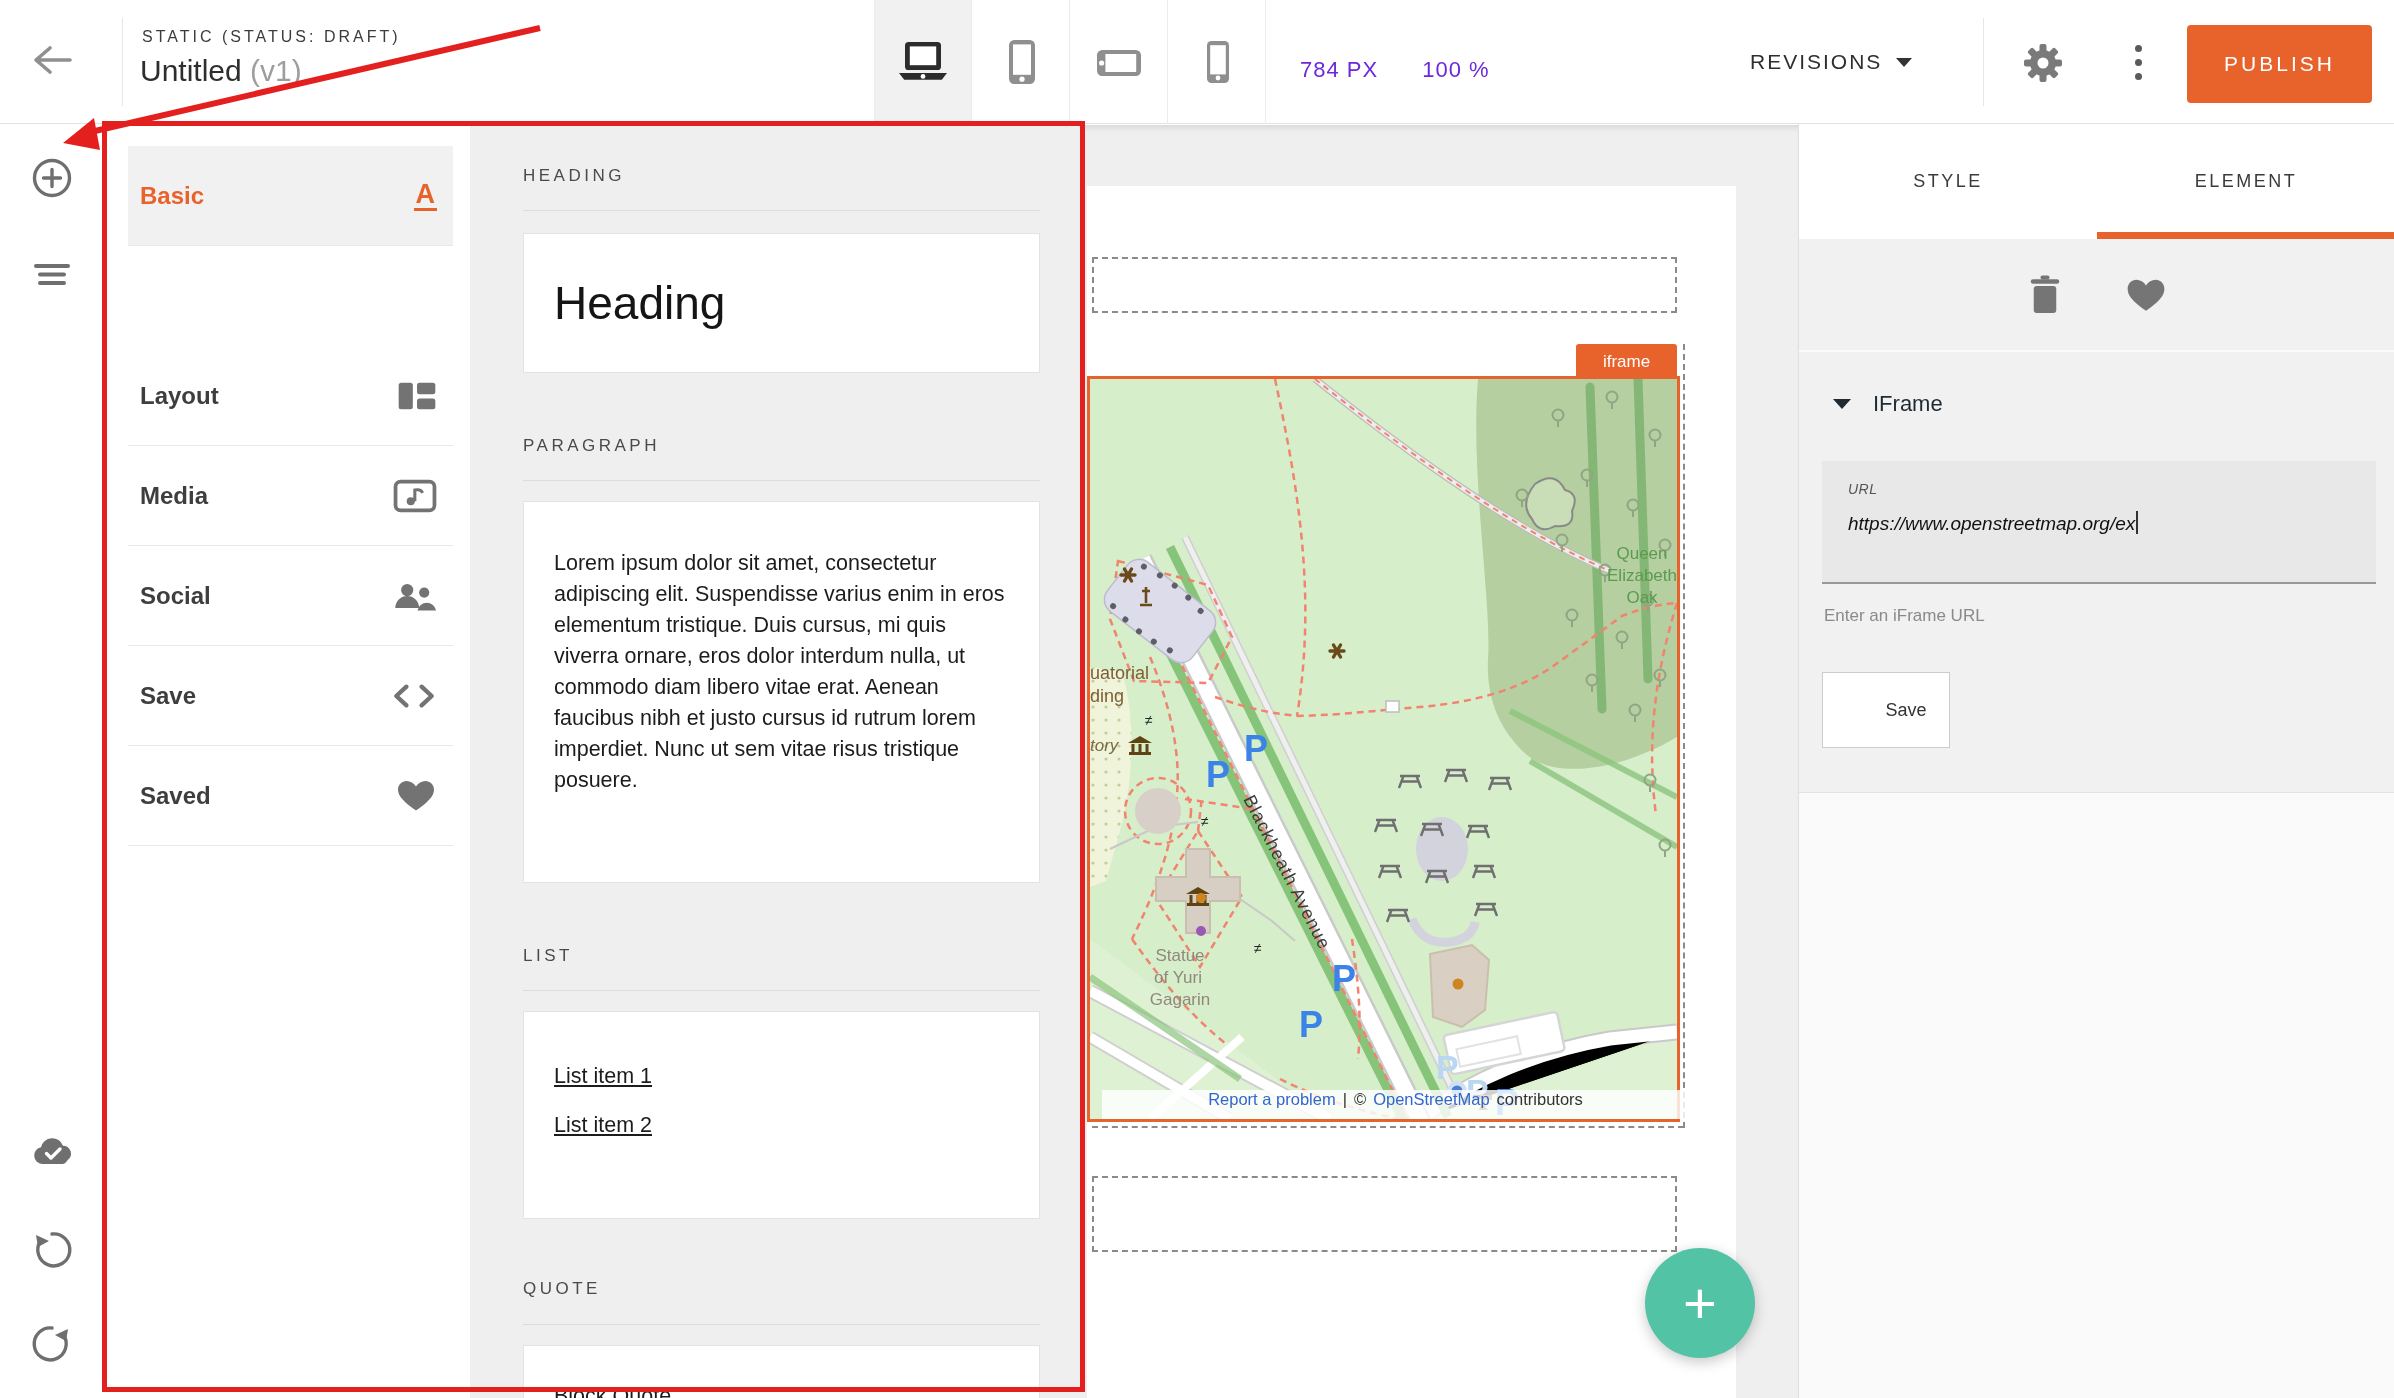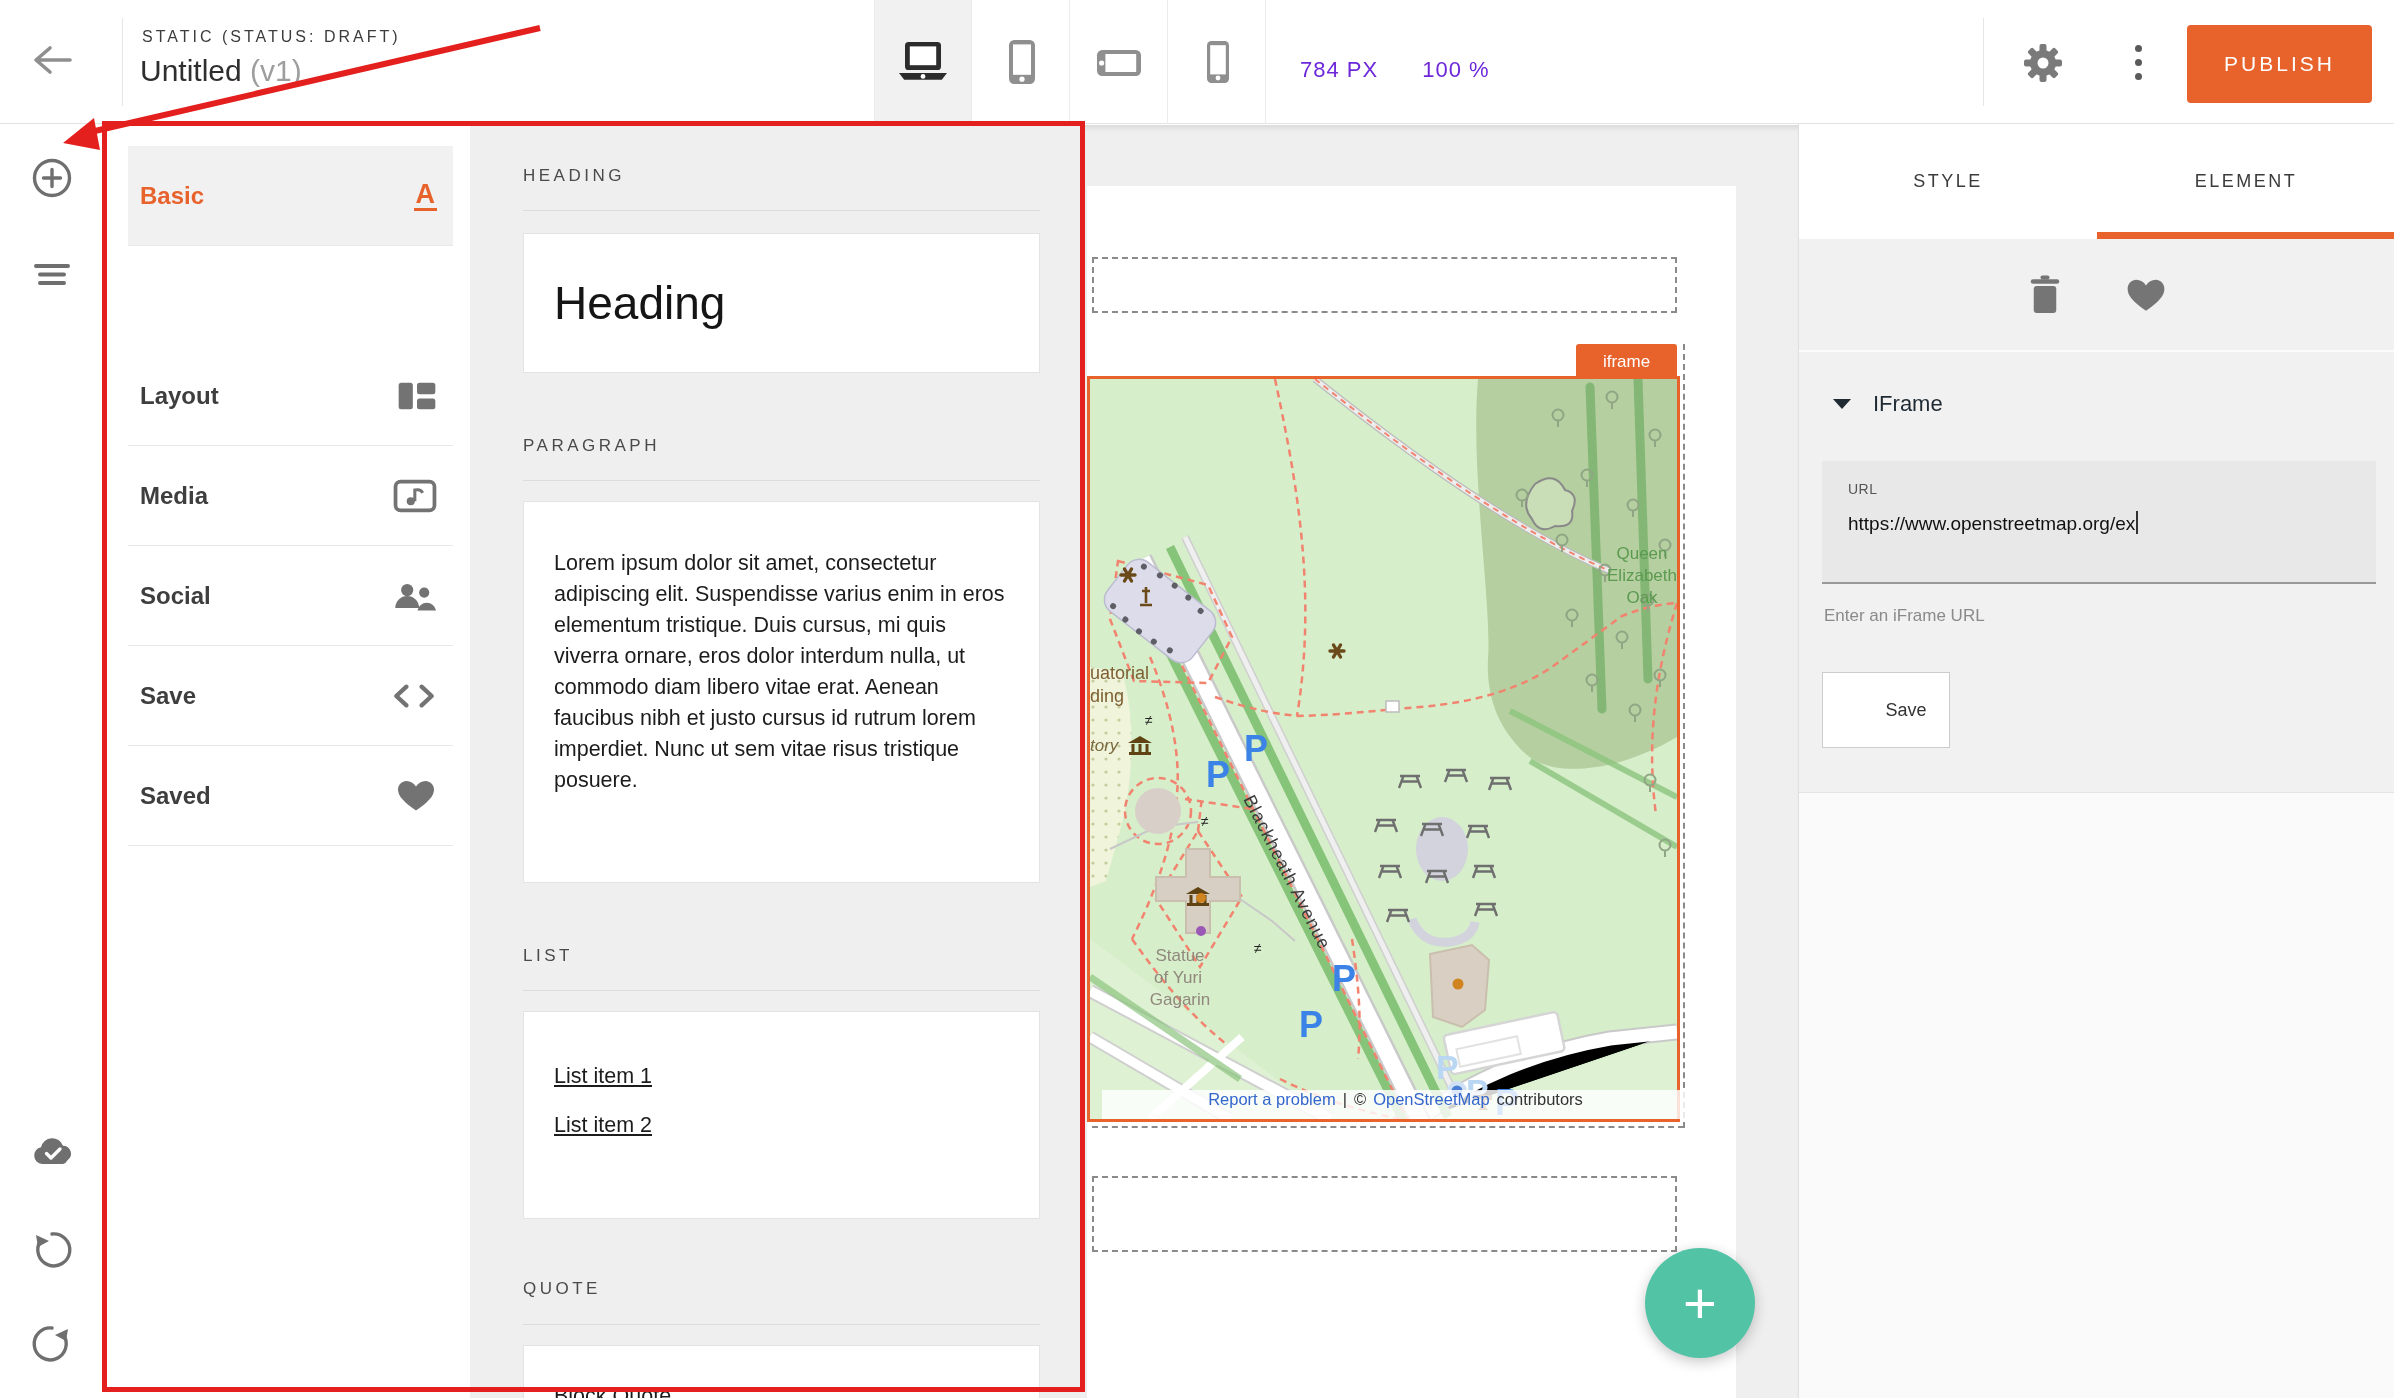--- a/index.html
+++ b/index.html
@@ -57,21 +57,21 @@
   .fab { position:absolute; left:1645px; top:1248px; width:110px; height:110px; border-radius:50%; background:#53C3A6; color:#fff; border:none; font-size:58px; font-weight:300; line-height:1; cursor:pointer; box-shadow:0 4px 14px rgba(0,0,0,0.22); z-index:70; }
 
   
   .inspector { position:absolute; left:1798px; top:124px; width:596px; height:1274px; background:#f1f1f1; border-left:1px solid #e0e0e0; z-index:10; }
   .insp-tabs { position:absolute; left:0; top:0; width:596px; height:115px; background:#fff; display:flex; }
   .insp-tab { flex:1; display:flex; align-items:center; justify-content:center; font-size:18px; letter-spacing:2.5px; color:#3b3b3b; cursor:pointer; position:relative; }
   .insp-tab.active::after { content:""; position:absolute; left:0; right:0; bottom:0; height:7px; background:#E8622C; }
   .insp-toolbar { position:absolute; left:0; top:115px; width:596px; height:113px; display:flex; align-items:center; justify-content:center; gap:62px; border-bottom:2px solid #fbfbfb; }
   .insp-section-head { position:absolute; left:0; top:230px; width:596px; height:100px; display:flex; align-items:center; gap:22px; padding-left:34px; cursor:pointer; }
   .insp-section-head .t { font-size:22px; color:#1f2a33; }
-  .url-box { position:absolute; left:23px; top:337px; width:554px; height:123px; background:#e8e8e8; border-bottom:2px solid #999; padding:20px 0 0 26px; cursor:text; }
+  .url-box { position:absolute; left:23px; top:337px; width:554px; height:123px; background:#e8e8e8; border-bottom:2px solid #999; padding:20px 0 0 26px; cursor:text;font-style:italic; }
   .url-box .url-lbl { font-size:14px; color:#555; letter-spacing:0.5px; }
   .url-box .url-val { margin-top:14px; font-size:19px; color:#111; white-space:nowrap; overflow:hidden; }
   .cursor-bar { display:inline-block; width:2px; height:23px; background:#333; vertical-align:text-bottom; margin-left:1px; }
   .url-helper { position:absolute; left:25px; top:482px; font-size:17px; color:#8a8a8a; }
   .save-btn { position:absolute; left:23px; top:548px; width:128px; height:76px; background:#fff; border:1px solid #ccc; font-size:18px; color:#333; font-family:inherit; cursor:pointer;padding-left:40px; }
   .insp-lower { position:absolute; left:0; top:668px; width:596px; height:606px; background:#fafafa; border-top:1px solid #e3e3e3; }
 
   
   .anno-rect { position:absolute; left:102px; top:121px; width:983px; height:1271px; border:5px solid #e4201f; z-index:80; pointer-events:none; }
   .anno-arrow { position:absolute; left:0; top:0; z-index:81; pointer-events:none; }
@@ -124,20 +124,24 @@
         <circle cx="14.5" cy="19" r="1.2" fill="#fff"></circle>
       </svg>
     </div>
   </div>
 
   <div class="vp-info">
     <span>784 PX</span>
     <span>100 %</span>
   </div>
 
+  <div class="revisions">
+    <span>REVISIONS</span>
+    <span class="caret-down"></span>
+  </div>
   <div class="tb-divider" style="left:1983px"></div>
 
   <div class="gear-btn">
     <svg width="46" height="46" viewBox="0 0 46 46">
       <g fill="#7a7a7a">
         <rect x="19.5" y="4" width="7" height="38" rx="2"></rect>
         <rect x="19.5" y="4" width="7" height="38" rx="2" transform="rotate(45 23 23)"></rect>
         <rect x="19.5" y="4" width="7" height="38" rx="2" transform="rotate(90 23 23)"></rect>
         <rect x="19.5" y="4" width="7" height="38" rx="2" transform="rotate(135 23 23)"></rect>
         <circle cx="23" cy="23" r="13"></circle>

